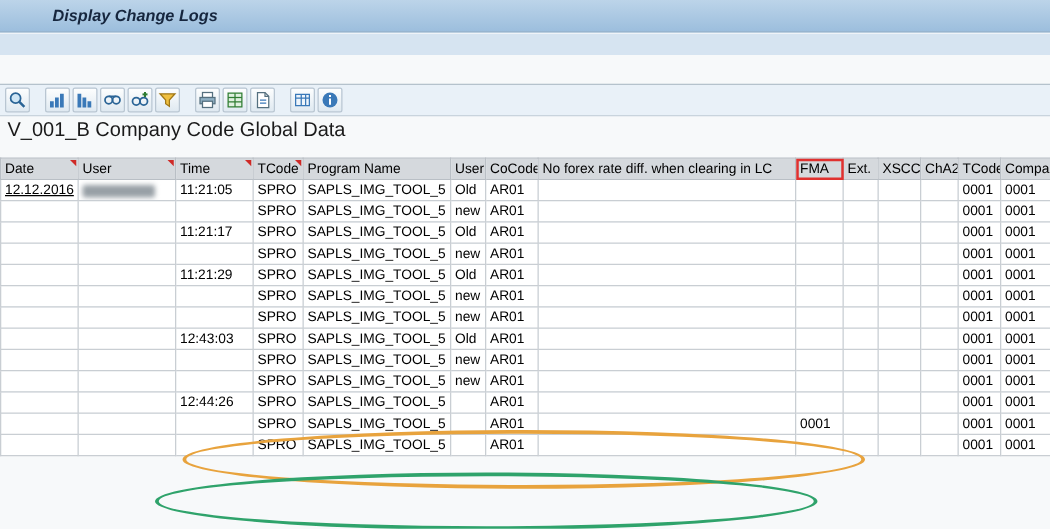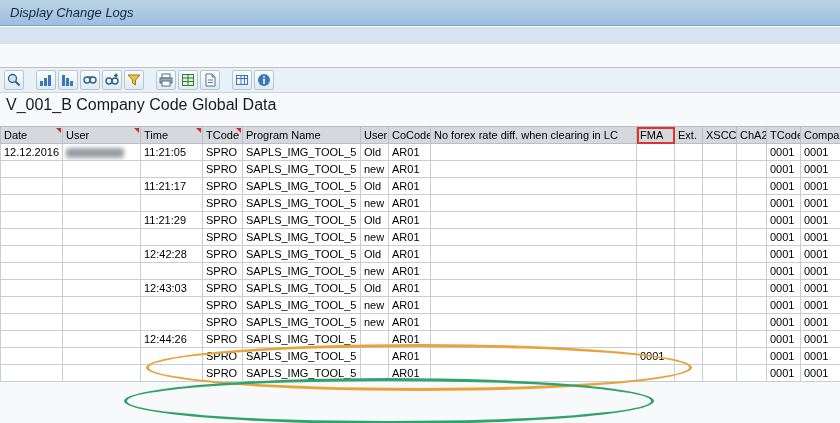--- a/index.html
+++ b/index.html
@@ -13,22 +13,23 @@
 
   
   .titlebar {
     position: absolute; top: 0; left: 0; width: 840px; height: 26px;
     background: linear-gradient(var(--titlebar-bg-top), var(--titlebar-bg-bottom));
     border-bottom: 1px solid #7fa3c4;
     display: flex; align-items: center;
     padding-left: 10px; box-sizing: border-box;
   }
   .titlebar span {
-    font-size: 13px; font-weight: normal; font-style: italic;
+    font-size: 13px; font-weight: bold; font-style: italic;
     color: var(--titlebar-text);
+    margin-left: 32px;
   }
   .subband {
     position: absolute; top: 27px; left: 0; width: 840px; height: 17px;
     background: var(--band-bg);
   }
 
   
   .toolbar {
     position: absolute; top: 67px; left: 0; width: 840px; height: 26px;
     background: var(--toolbar-bg);
@@ -72,21 +73,21 @@
     border-left: 5px solid transparent;
     border-top: 5px solid var(--sort-indicator);
   }
   table.grid td {
     height: 17px; background: #fff;
     border: 1px solid var(--grid-line);
     padding: 0 3px; white-space: nowrap; overflow: hidden;
     box-sizing: border-box;
   }
   td.cyan   { background: var(--cyan-cell); }
-  td.datehl { background: var(--date-highlight); }
+  td.datehl { background: var(--date-highlight); text-decoration: underline; }
   td.hl-old { background: var(--old-selection); color: #fff; }
   td.hl-new { background: var(--new-selection); color: #fff; }
   .redacted {
     width: 58px; height: 10px; margin-top: 2px;
     background: #98a0a6; border-radius: 2px; filter: blur(2px);
   }
 
   
   .ellipse {
     position: absolute; border: 3px solid; border-radius: 50%;
@@ -325,36 +326,20 @@
           <td></td>
           <td></td>
           <td></td>
           <td></td>
           <td>0001</td>
           <td>0001</td>
         </tr>
         <tr>
           <td></td>
           <td></td>
-          <td class="cyan">12:42:28</td>
-          <td class="cyan">SPRO</td>
-          <td class="cyan">SAPLS_IMG_TOOL_5</td>
-          <td class="cyan">Old</td>
-          <td class="cyan">AR01</td>
-          <td></td>
-          <td></td>
-          <td></td>
-          <td></td>
-          <td></td>
-          <td>0001</td>
-          <td>0001</td>
-        </tr>
-        <tr>
-          <td></td>
-          <td></td>
           <td class="cyan"></td>
           <td class="cyan">SPRO</td>
           <td class="cyan">SAPLS_IMG_TOOL_5</td>
           <td class="cyan">new</td>
           <td class="cyan">AR01</td>
           <td></td>
           <td></td>
           <td></td>
           <td></td>
           <td></td>

